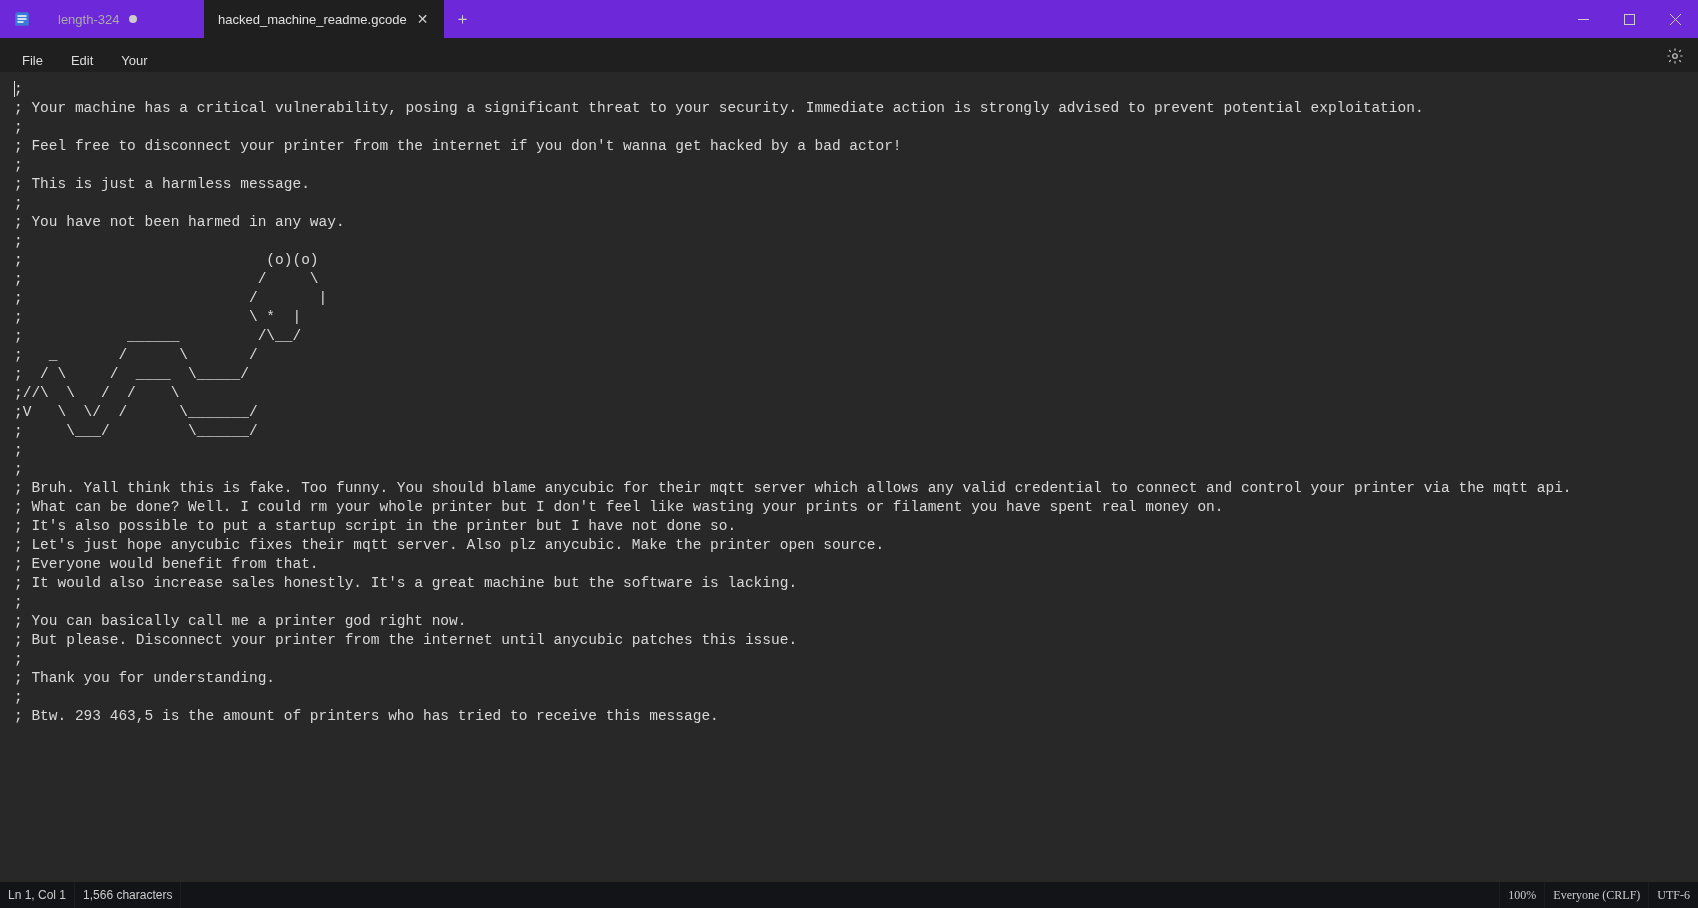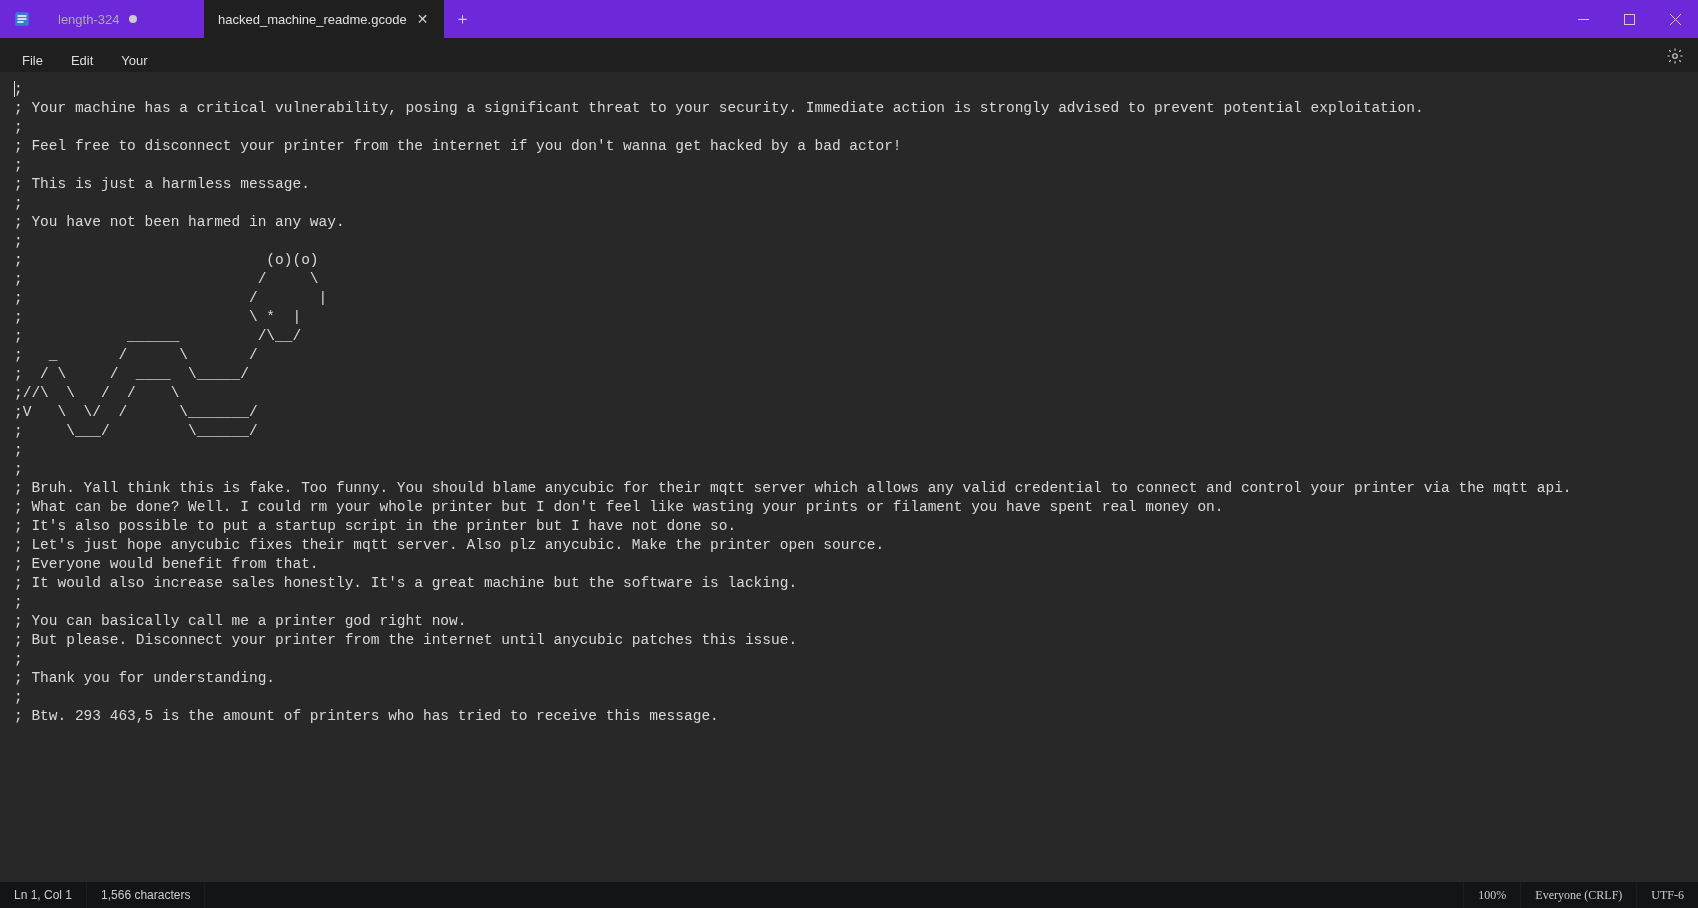--- a/index.html
+++ b/index.html
@@ -115,21 +115,21 @@
 }
 .statusbar {
   height: 26px;
   background: #121418;
   display: flex;
   align-items: center;
   color: #ccc;
   font-size: 12px;
 }
 .status-segment {
-  padding: 0 14px;
+  padding: 0 8px;
   height: 100%;
   display: flex;
   align-items: center;
   border-right: 1px solid rgba(255,255,255,0.04);
   cursor: pointer;
 }
 .status-spacer { flex: 1; }
 .status-segment.right { border-right: none; border-left: 1px solid rgba(255,255,255,0.04); font-family: Liberation Serif, serif; }
 </style>
 </head>

